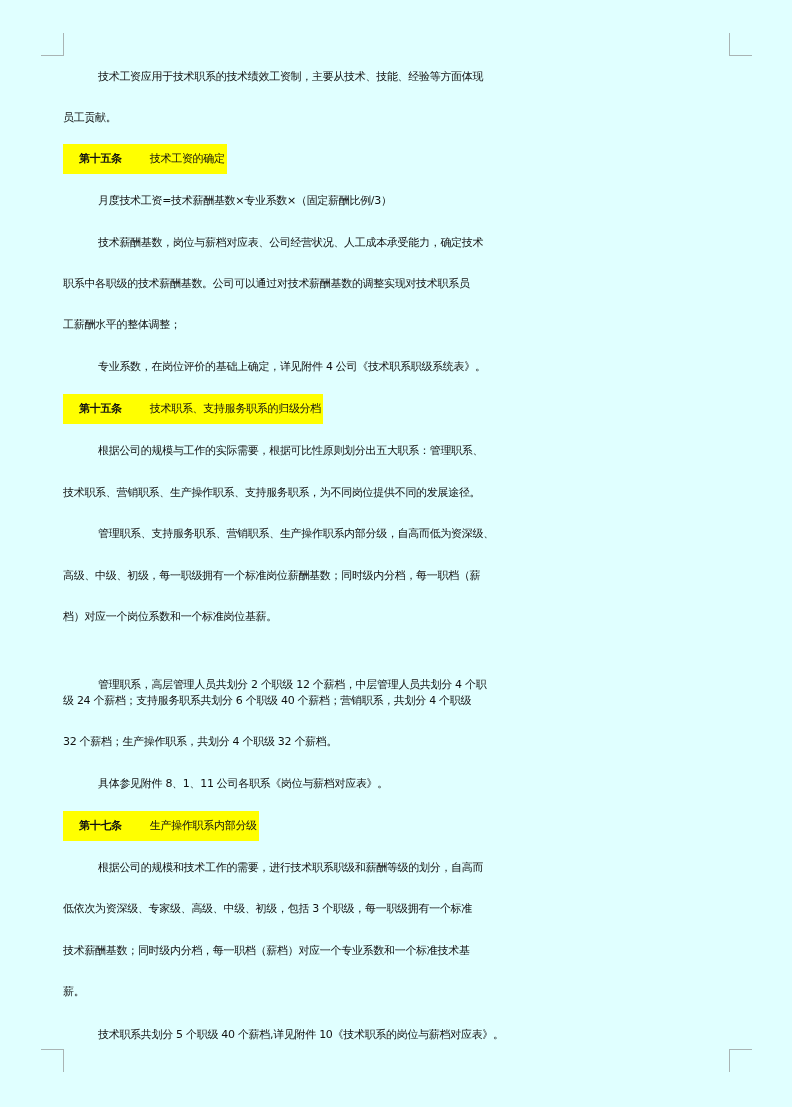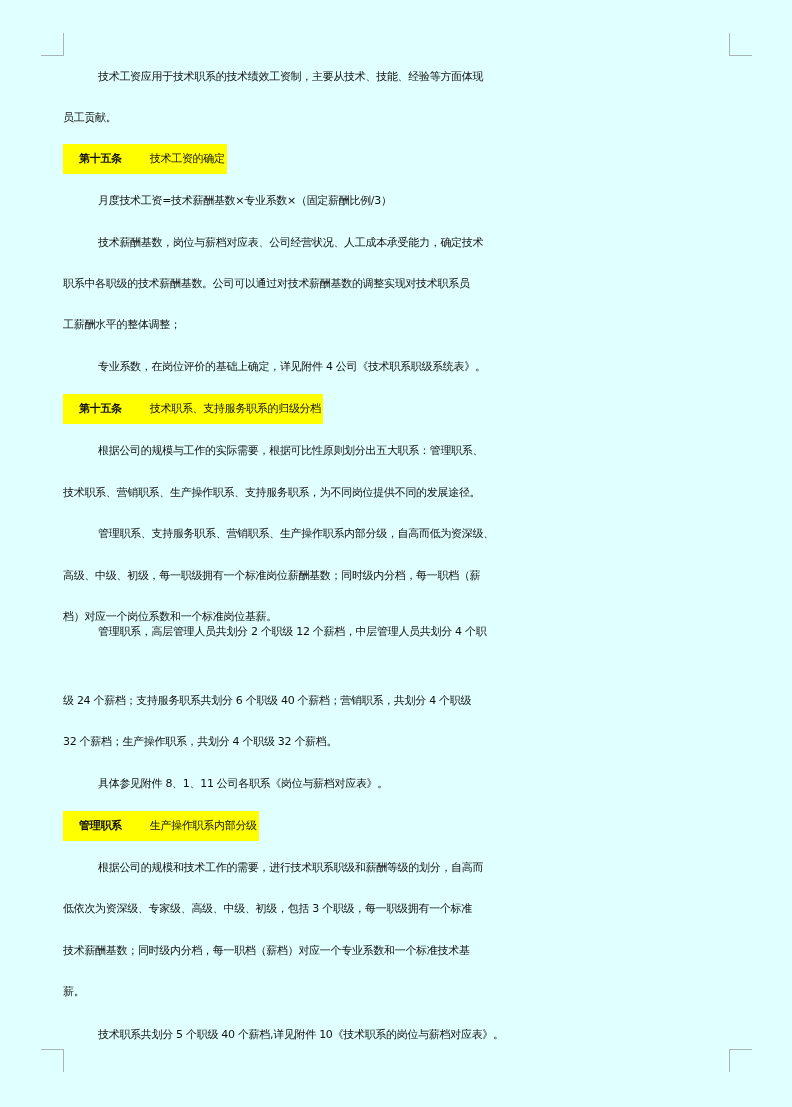--- a/index.html
+++ b/index.html
@@ -77,27 +77,27 @@
   <div class="line indent" style="top:356px">专业系数，在岗位评价的基础上确定，详见附件 4 公司《技术职系职级系统表》。</div>
 
   <div class="line heading" style="top:394px">
     <span class="num">第十五条</span><span>技术职系、支持服务职系的归级分档</span>
   </div>
   <div class="line indent" style="top:440px">根据公司的规模与工作的实际需要，根据可比性原则划分出五大职系：管理职系、</div>
   <div class="line" style="top:482px">技术职系、营销职系、生产操作职系、支持服务职系，为不同岗位提供不同的发展途径。</div>
   <div class="line indent" style="top:523px">管理职系、支持服务职系、营销职系、生产操作职系内部分级，自高而低为资深级、</div>
   <div class="line" style="top:565px">高级、中级、初级，每一职级拥有一个标准岗位薪酬基数；同时级内分档，每一职档（薪</div>
   <div class="line" style="top:606px">档）对应一个岗位系数和一个标准岗位基薪。</div>
-  <div class="line indent" style="top:621px">管理职系，高层管理人员共划分 2 个职级 12 个薪档，中层管理人员共划分 4 个职</div>
+  <div class="line indent" style="top:674px">管理职系，高层管理人员共划分 2 个职级 12 个薪档，中层管理人员共划分 4 个职</div>
   <div class="line" style="top:690px">级 24 个薪档；支持服务职系共划分 6 个职级 40 个薪档；营销职系，共划分 4 个职级</div>
   <div class="line" style="top:731px">32 个薪档；生产操作职系，共划分 4 个职级 32 个薪档。</div>
   <div class="line indent" style="top:773px">具体参见附件 8、1、11 公司各职系《岗位与薪档对应表》。</div>
 
   <div class="line heading" style="top:811px">
-    <span class="num">管理职系</span><span>生产操作职系内部分级</span>
+    <span class="num">第十七条</span><span>生产操作职系内部分级</span>
   </div>
   <div class="line indent" style="top:857px">根据公司的规模和技术工作的需要，进行技术职系职级和薪酬等级的划分，自高而</div>
   <div class="line" style="top:898px">低依次为资深级、专家级、高级、中级、初级，包括 3 个职级，每一职级拥有一个标准</div>
   <div class="line" style="top:940px">技术薪酬基数；同时级内分档，每一职档（薪档）对应一个专业系数和一个标准技术基</div>
   <div class="line" style="top:981px">薪。</div>
   <div class="line indent" style="top:1024px">技术职系共划分 5 个职级 40 个薪档,详见附件 10《技术职系的岗位与薪档对应表》。</div>
 
 </div>
 
 </body></html>

